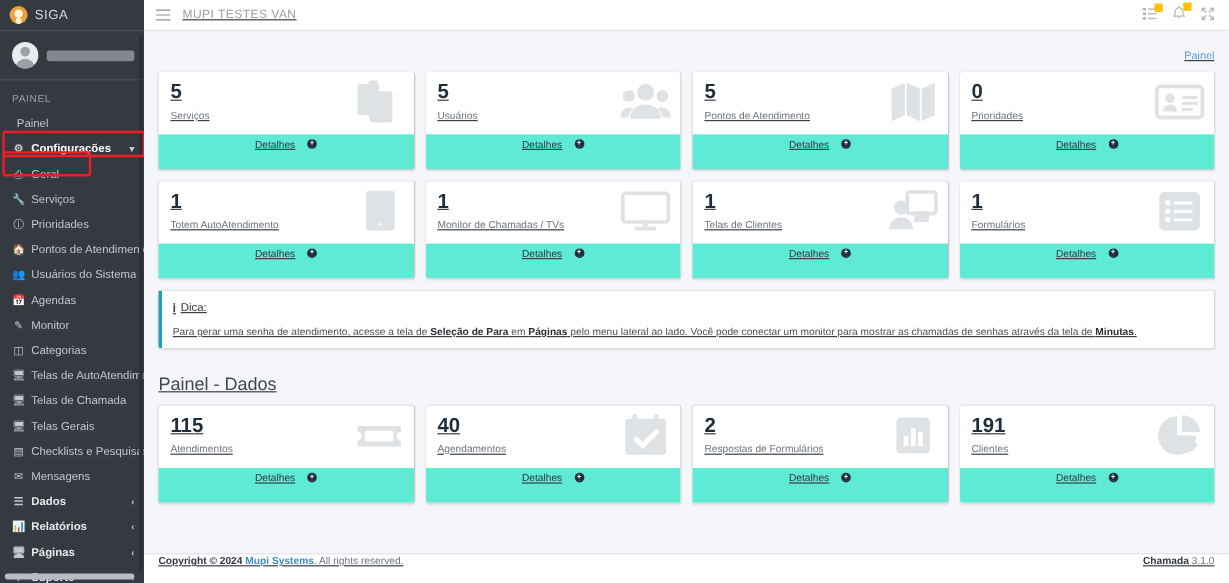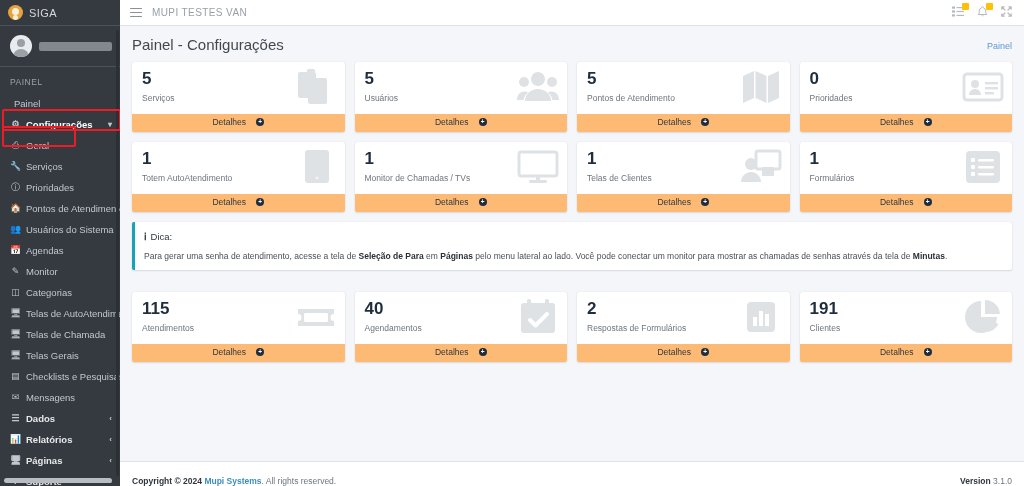--- a/index.html
+++ b/index.html
@@ -3,21 +3,21 @@
 <meta charset="utf-8">
 <style>
   * { box-sizing: border-box; margin:0; padding:0; }
   html,body { width:1024px; height:486px; overflow:hidden; }
   body {
     font-family: "Liberation Sans", sans-serif;
     background:#f4f6f9;
     font-size:12px;
     color:#3b3f46;
   }
-  .app { display:flex; width:1024px; height:486px; position:relative; }
+  .app { display:flex; width:1024px; height:486px; position:relative;text-decoration:underline; }
 
   
   .sidebar {
     width:120px; flex:0 0 120px; height:486px;
     background:#343a40; color:#c2c7d0;
     display:flex; flex-direction:column;
     position:relative;
     overflow:hidden;
   }
   .brand {
@@ -141,23 +141,23 @@
   .card-body{ padding:7px 10px 8px 10px; position:relative; height:52px; }
   .card-num{ font-size:17px; font-weight:bold; color:#1f2d3d; line-height:19px; }
   .card-label{ font-size:8.5px; color:#6c757d; margin-top:5px; }
   .card-icon{
     position:absolute; right:8px; top:5px;
     width:44px; height:40px; color:#dfe2e5;
     display:flex; align-items:center; justify-content:flex-end;
   }
   .card-icon svg{ width:42px; height:38px; fill:#dfe2e5; }
   .card-foot{
-    background:#fdba74; color:#30373d;
+    background:#5eead4; color:#30373d;
     text-align:center; font-size:8.5px;
-    padding:3px 0 5px 0; display:flex;
+    padding:3px 0 16px 0; display:flex;
     align-items:center; justify-content:center; gap:10px;
     cursor:pointer;
   }
   .card-foot .arr{
     width:8px;height:8px;border-radius:50%;
     background:#1f2d3d; color:#fff; font-size:6.5px;
     display:inline-flex;align-items:center;justify-content:center;
     line-height:8px; font-weight:bold;
   }
 
@@ -168,21 +168,21 @@
   }
   .tip-title{ font-size:9.5px; color:#30373d; display:flex; gap:4px; align-items:center;}
   .tip-title .i{ font-weight:bold; font-family:"Liberation Serif", serif; font-size:10px;}
   .tip-body{ font-size:8.5px; color:#4a4f55; margin-top:7px; line-height:12px;}
   .tip-body b{ color:#2b3035; }
 
   .section2-title{ font-size:15px; color:#44484d; font-weight:400; margin-bottom:9px; }
 
   .footer{
     height:25px; flex:0 0 25px; background:#fff; border-top:1px solid #dee2e6;
-    display:flex; align-items:flex-end; padding:0 12px; font-size:8.5px; color:#6c757d;
+    display:flex; align-items:flex-start; padding:0 12px; font-size:8.5px; color:#6c757d;
   }
   .footer b{ color:#30373d; }
   .footer a{ color:#3c8dbc; text-decoration:none; font-weight:bold;}
   .footer .ver{ margin-left:auto; color:#6c757d; }
   .footer .ver b{ color:#30373d; }
 </style>
 </head>
 <body>
 
 <div class="app">
@@ -342,21 +342,20 @@
                      M0.8 10.2 L4 7 M0.8 10.2 V7.8 M0.8 10.2 H3.2
                      M10.2 10.2 L7 7 M10.2 10.2 V7.8 M10.2 10.2 H7.8" stroke="#b5babf" stroke-width="1.2" fill="none" stroke-linecap="round"></path>
           </svg>
         </span>
       </span>
     </header>
 
     <div class="content">
 
       <div class="page-head">
-        <h1 class="page-title">Painel - Configurações</h1>
         <a class="breadcrumb">Painel</a>
       </div>
 
       <div class="cards-row">
 
         <div class="card">
           <div class="card-body">
             <div class="card-num">5</div>
             <div class="card-label">Serviços</div>
             <span class="card-icon">
@@ -516,20 +515,21 @@
       <div class="tip">
         <div class="tip-title">
           <span class="i">ℹ</span>
           <span>Dica:</span>
         </div>
         <div class="tip-body">
           <span>Para gerar uma senha de atendimento, acesse a tela de </span><b>Seleção de Para</b><span> em </span><b>Páginas</b><span> pelo menu lateral ao lado. Você pode conectar um monitor para mostrar as chamadas de senhas através da tela de </span><b>Minutas</b><span>.</span>
         </div>
       </div>
 
+      <h2 class="section2-title">Painel - Dados</h2>
 
       <div class="cards-row">
 
         <div class="card">
           <div class="card-body">
             <div class="card-num">115</div>
             <div class="card-label">Atendimentos</div>
             <span class="card-icon">
               <svg viewBox="0 0 42 38">
                   <path d="M3 11h36v5a3.5 3.5 0 0 0 0 7v5H3v-5a3.5 3.5 0 0 0 0-7z"></path>
@@ -600,18 +600,18 @@
         </div>
       </div>
 
     </div>
 
     <footer class="footer">
       <span>
         <b>Copyright © 2024 </b><a>Mupi Systems</a><span>. All rights reserved.</span>
       </span>
       <span class="ver">
-        <b>Version </b><span>3.1.0</span>
+        <b>Chamada </b><span>3.1.0</span>
       </span>
     </footer>
 
   </section>
 </div>
 
 </body></html>

